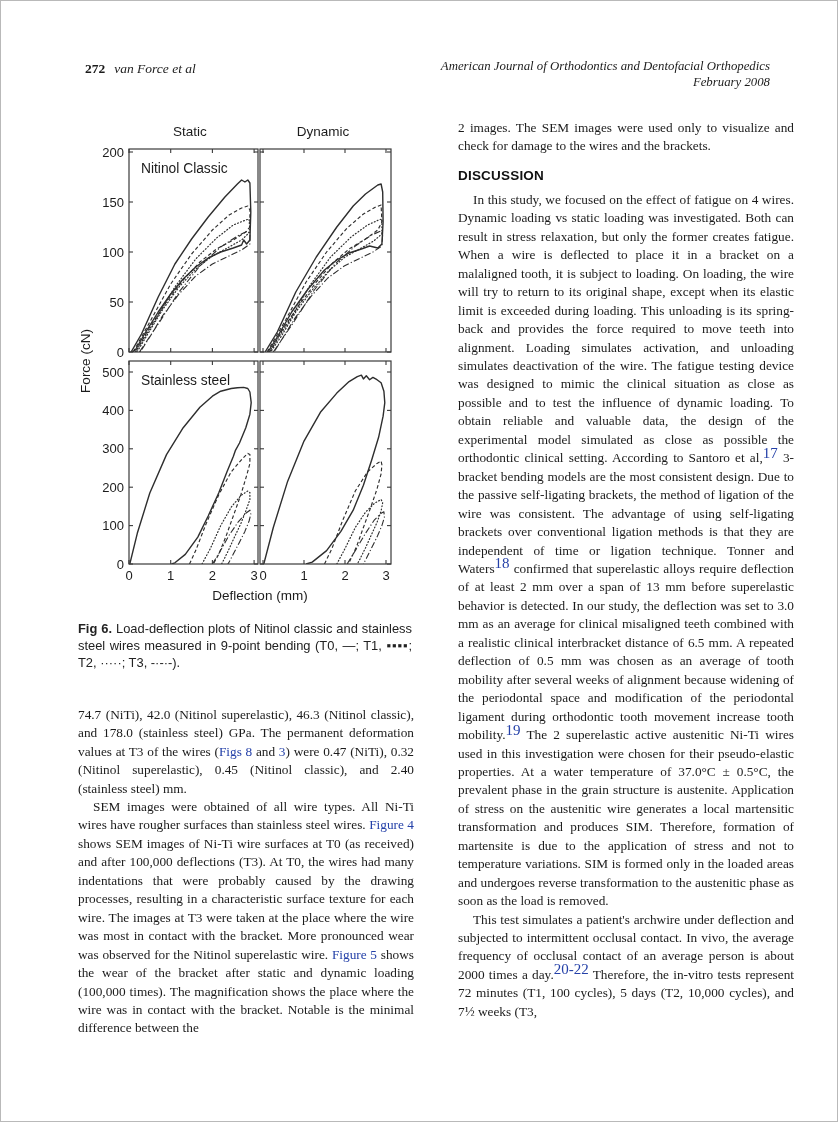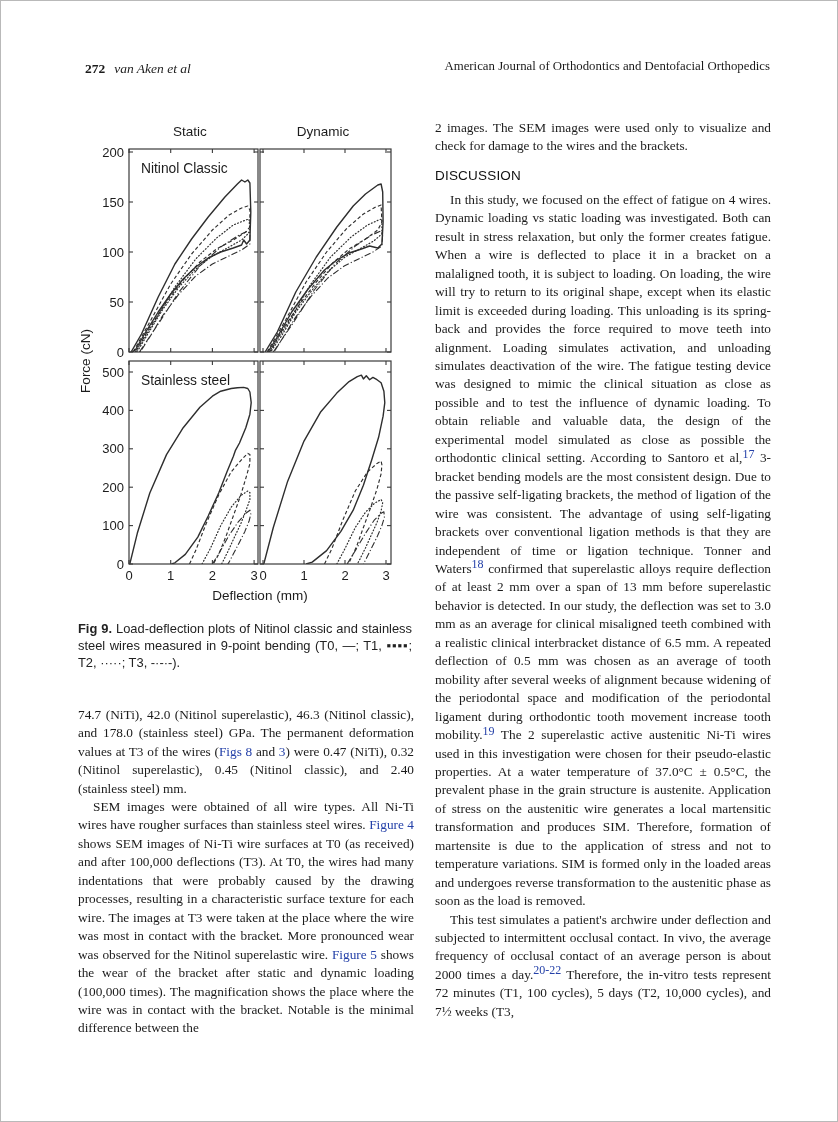--- a/index.html
+++ b/index.html
@@ -6,53 +6,54 @@
   html,body { background:#ffffff; }
   .page {
     position:relative; width:838px; height:1122px; background:#fff;
     border:1px solid #b9b9b9; overflow:hidden;
     font-family:"Liberation Serif", serif; color:#1b1b1b;
   }
   .header-left { position:absolute; left:84px; top:60px; font-size:13.5px; }
   .header-left .pagenum { font-weight:bold; margin-right:9px;text-align:right; }
   .header-left .authors { font-style:italic; }
   .header-right { position:absolute; right:67px; top:58px; text-align:right;
-    font-size:12.8px; line-height:15.5px; }
+    font-style:italic; font-size:12.8px; line-height:15.5px; }
   .col { position:absolute; width:336px; top:118px; }
   .col-left { left:77px; }
-  .col-right { left:434px; }
+  .col-right { left:457px; }
   figure { display:block; }
   #fig3 { display:block; }
   .fig-caption {
     font-family:"Liberation Sans", sans-serif; font-size:12.9px; line-height:16.9px;
     text-align:justify; margin-top:10px; color:#222; width:334px;
   }
   .fig-caption .b { font-weight:bold; }
   .paras p, .paras .body-p {
     font-size:13.3px; line-height:18.45px; text-align:justify;
   }
   .indent { text-indent:15px; }
   #left-paragraphs { margin-top:34px; }
   .section-heading {
-    font-family:"Liberation Sans", sans-serif; font-size:13.5px; font-weight:normal;
+    font-family:"Liberation Sans", sans-serif; font-size:13.5px; font-weight:bold;
     letter-spacing:0.2px; color:#111; margin:12px 0 8px 0;
   }
   .link { color:#2440a8; cursor:pointer; }
-  sup { font-size:12px; line-height:0; vertical-align:baseline; position:relative; top:-4.5px; }
+  sup { font-size:15px; line-height:0; vertical-align:baseline; position:relative; top:-4.5px; }
 </style>
 </head>
 <body>
 
 <div class="page">
 
   <div class="header-left">
-    <span class="pagenum">272</span><span class="authors">van Aken et al</span>
+    <span class="pagenum">272</span><span class="authors">van Force et al</span>
   </div>
   <div class="header-right">
     <div>American Journal of Orthodontics and Dentofacial Orthopedics</div>
+    <div>February 2008</div>
   </div>
 
   <div class="col col-left">
     <figure>
       <svg id="fig3" width="334" height="492" viewBox="0 0 334 492">
           <text x="112" y="17" text-anchor="middle" font-size="13.5" fill="#1c1c1c" font-family="&quot;Liberation Sans&quot;, sans-serif">Static</text>
           <text x="245" y="17" text-anchor="middle" font-size="13.5" fill="#1c1c1c" font-family="&quot;Liberation Sans&quot;, sans-serif">Dynamic</text>
           <text x="12" y="242" text-anchor="middle" font-size="13.5" fill="#1c1c1c" font-family="&quot;Liberation Sans&quot;, sans-serif" transform="rotate(-90 12 242)">Force (cN)</text>
           <text x="182" y="481" text-anchor="middle" font-size="13.5" fill="#1c1c1c" font-family="&quot;Liberation Sans&quot;, sans-serif">Deflection (mm)</text>
           <clipPath id="cp0">
@@ -186,21 +187,21 @@
           <line x1="309" y1="406.6" x2="313" y2="406.6" stroke="#3a3a3a" stroke-width="1.1"></line>
           <line x1="182" y1="368.2" x2="186" y2="368.2" stroke="#3a3a3a" stroke-width="1.1"></line>
           <line x1="309" y1="368.2" x2="313" y2="368.2" stroke="#3a3a3a" stroke-width="1.1"></line>
           <line x1="182" y1="329.8" x2="186" y2="329.8" stroke="#3a3a3a" stroke-width="1.1"></line>
           <line x1="309" y1="329.8" x2="313" y2="329.8" stroke="#3a3a3a" stroke-width="1.1"></line>
           <line x1="182" y1="291.4" x2="186" y2="291.4" stroke="#3a3a3a" stroke-width="1.1"></line>
           <line x1="309" y1="291.4" x2="313" y2="291.4" stroke="#3a3a3a" stroke-width="1.1"></line>
           <line x1="182" y1="253" x2="186" y2="253" stroke="#3a3a3a" stroke-width="1.1"></line>
           <line x1="309" y1="253" x2="313" y2="253" stroke="#3a3a3a" stroke-width="1.1"></line>
         </svg>
-      <figcaption class="fig-caption"><span class="b">Fig 9.</span><span>  Load-deflection plots of Nitinol classic and stainless steel wires measured in 9-point bending (T0, —; T1, ▪▪▪▪; T2, ·····; T3, -·-·-).</span></figcaption>
+      <figcaption class="fig-caption"><span class="b">Fig 6.</span><span>  Load-deflection plots of Nitinol classic and stainless steel wires measured in 9-point bending (T0, —; T1, ▪▪▪▪; T2, ·····; T3, -·-·-).</span></figcaption>
     </figure>
     <div id="left-paragraphs" class="paras">
         <p class="body-p"><span>74.7 (NiTi), 42.0 (Nitinol superelastic), 46.3 (Nitinol classic), and 178.0 (stainless steel) GPa. The permanent deformation values at T3 of the wires (</span><span class="link">Figs 8</span><span> and </span><span class="link">3</span><span>) were 0.47 (NiTi), 0.32 (Nitinol superelastic), 0.45 (Nitinol classic), and 2.40 (stainless steel) mm.</span></p>
         <p class="body-p indent"><span>SEM images were obtained of all wire types. All Ni-Ti wires have rougher surfaces than stainless steel wires. </span><span class="link">Figure 4</span><span> shows SEM images of Ni-Ti wire surfaces at T0 (as received) and after 100,000 deflections (T3). At T0, the wires had many indentations that were probably caused by the drawing processes, resulting in a characteristic surface texture for each wire. The images at T3 were taken at the place where the wire was most in contact with the bracket. More pronounced wear was observed for the Nitinol superelastic wire. </span><span class="link">Figure 5</span><span> shows the wear of the bracket after static and dynamic loading (100,000 times). The magnification shows the place where the wire was in contact with the bracket. Notable is the minimal difference between the</span></p>
       </div>
   </div>
 
   <div class="col col-right">
     <div id="right-paragraphs-top" class="paras">
         <p class="body-p"><span>2 images. The SEM images were used only to visualize and check for damage to the wires and the brackets.</span></p>

